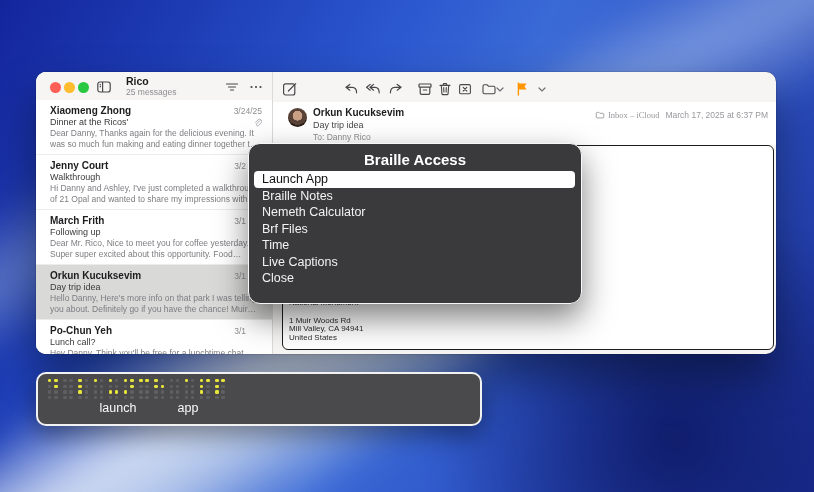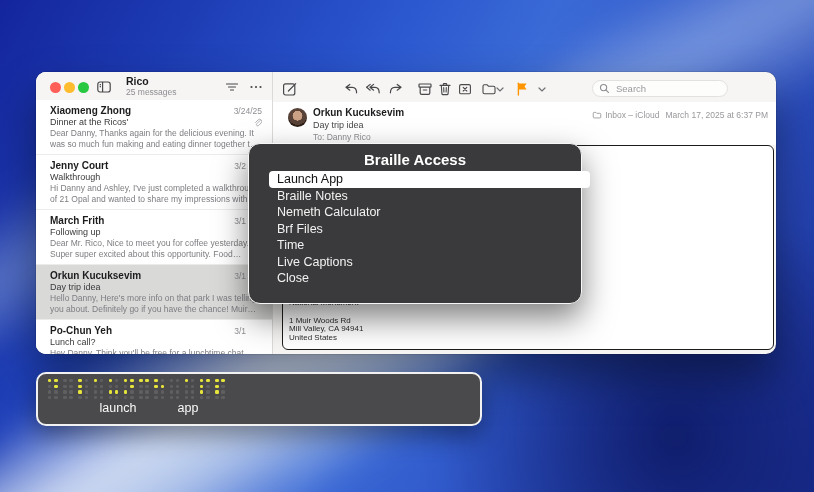--- a/index.html
+++ b/index.html
@@ -45,32 +45,32 @@
   #search-field input{border:none;outline:none;background:transparent;font-size:9.5px;color:#3a3a3c;width:100px;margin-left:4px;font-family:"Liberation Sans",sans-serif;}
   #search-field input::placeholder{color:#9a9a9e;}
 
   #msg-header{position:absolute;left:0;top:30px;width:503px;height:43px;background:#fff;}
   #avatar{position:absolute;left:15px;top:6px;width:19px;height:19px;border-radius:50%;
     background:radial-gradient(circle at 50% 40%,#caa184 0 33%,#584237 34% 62%,#2e2017 63%),#8a7a6a;}
   #mh-name{position:absolute;left:40px;top:5px;font-size:10px;font-weight:bold;color:#1c1c1e;}
   #mh-subject{position:absolute;left:40px;top:18px;font-size:9px;color:#48484a;}
   #mh-to{position:absolute;left:40px;top:30px;font-size:8.5px;color:#8e8e93;}
   #mh-meta{position:absolute;right:8px;top:8px;display:flex;align-items:center;gap:6px;font-size:8.5px;color:#98989d;}
-  #mh-meta .mi{display:flex;align-items:center;gap:3px;}
+  #mh-meta .mi{display:flex;align-items:center;gap:3px;font-family:Liberation Serif, serif;}
 
   #msg-body{position:absolute;left:9px;top:73px;width:492px;height:205px;background:#fff;
     border:1.5px solid #1c1c1c;border-radius:6px;box-sizing:border-box;}
   #body-address{position:absolute;left:6px;bottom:7px;font-size:8px;line-height:8.5px;color:#2c2c2e;}
   #body-address .spacer{height:9px;}
 
   
   #braille-panel{position:absolute;left:248px;top:143px;width:334px;height:161px;z-index:30;border-radius:12px;
     background:#3a3a3c;border:1.5px solid #f7f7f7;box-sizing:border-box;box-shadow:0 14px 32px rgba(0,0,0,.5);}
   #bp-title{position:absolute;left:0;top:7px;width:100%;text-align:center;color:#fff;font-size:15px;font-weight:bold;}
-  #bp-menu{position:absolute;left:20px;top:27px;width:321px;}
+  #bp-menu{position:absolute;left:5px;top:27px;width:321px;}
   .bp-item{height:16.5px;line-height:16.5px;padding-left:8px;font-size:12.5px;color:#f2f2f2;border-radius:4px;}
   .bp-item.selected{background:#fff;color:#111;}
 
   
   #braille-bar{position:absolute;left:36px;top:372px;width:446px;height:54px;z-index:40;border-radius:10px;
     background:#4a4a4c;border:2.5px solid #f2f2f2;box-sizing:border-box;box-shadow:0 10px 24px rgba(0,0,0,.4);}
   .braille-cell{position:absolute;top:5px;width:12px;height:22px;}
   .bdot{position:absolute;width:3.4px;height:3.4px;border-radius:1.2px;background:#5f5f61;}
   .bdot.lit{background:#e7e43b;}
   .bword{position:absolute;top:27px;font-size:12.5px;color:#fafafa;text-align:center;transform:translateX(-50%);}
@@ -229,27 +229,20 @@
           <path d="M4.4,2.2 V14" stroke="#ff9500" stroke-width="1.4" stroke-linecap="round" fill="none"></path>
           <path d="M4.4,2.6 H12.6 L10.5,5.6 L12.6,8.6 H4.4 Z" fill="#ff9500"></path>
         </svg>
       </span>
       <span class="tbtn" style="left:264px;width:10px">
         <svg width="8" height="5" viewBox="0 0 8 5" fill="none" stroke="#6e6e73" stroke-width="1.2" stroke-linecap="round">
             <path d="M1,1 L4,4 L7,1"></path>
           </svg>
       </span>
 
-      <div id="search-field">
-        <svg width="11" height="11" viewBox="0 0 12 12" fill="none" stroke="#8e8e93" stroke-width="1.2">
-          <circle cx="5" cy="5" r="3.4"></circle>
-            <path d="M7.6,7.6 L10.4,10.4" stroke-linecap="round"></path>
-        </svg>
-        <input type="text" placeholder="Search" style="">
-      </div>
 
       <div id="msg-header">
         <div id="avatar"></div>
         <div id="mh-name">Orkun Kucuksevim</div>
         <div id="mh-subject">Day trip idea</div>
         <div id="mh-to">To: Danny Rico</div>
         <div id="mh-meta">
           <span class="mi">
             <svg width="10" height="10" viewBox="0 0 16 16" fill="none" stroke="#98989d" stroke-width="1.4" stroke-linejoin="round">
               <path d="M2,5.2 c0-.8.6-1.4 1.4-1.4 h2.8 l1.4,1.5 h5 c.8,0 1.4.6 1.4,1.4 v4.6 c0,.8-.6,1.4-1.4,1.4 H3.4 c-.8,0-1.4-.6-1.4-1.4 z"></path>

